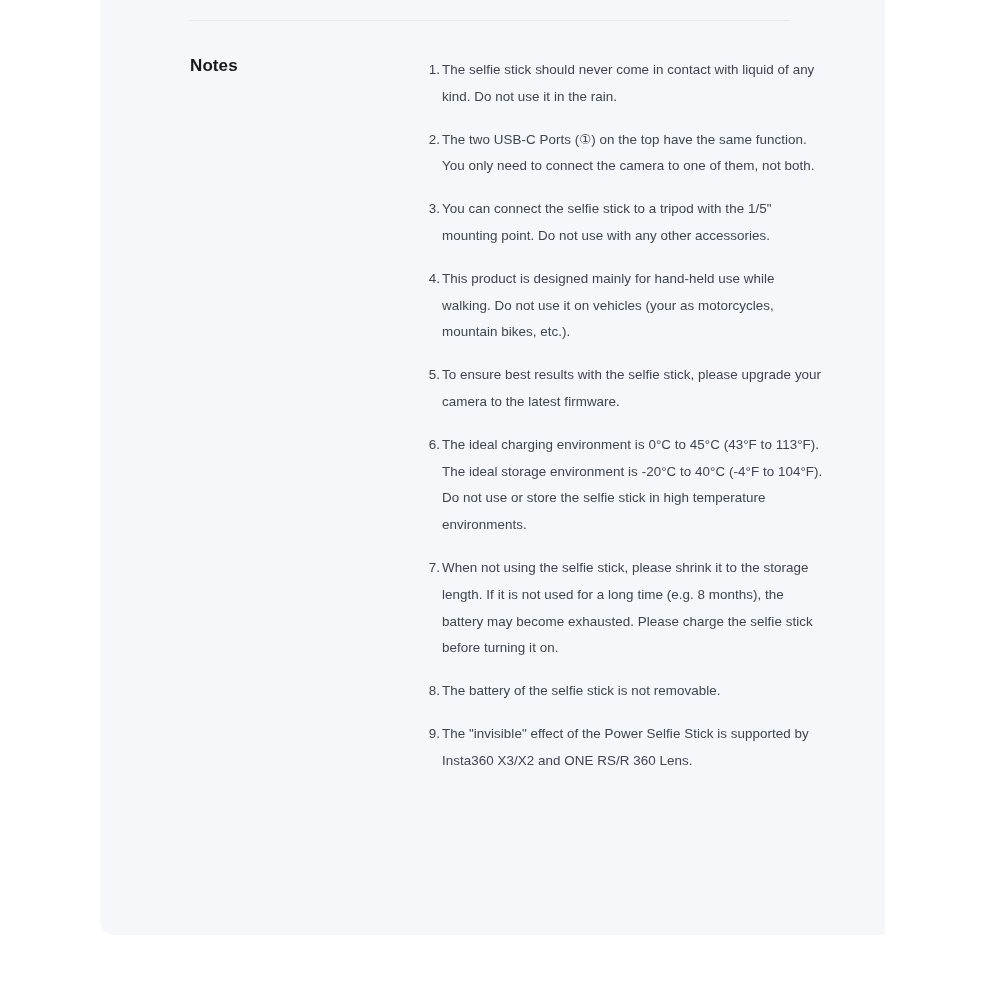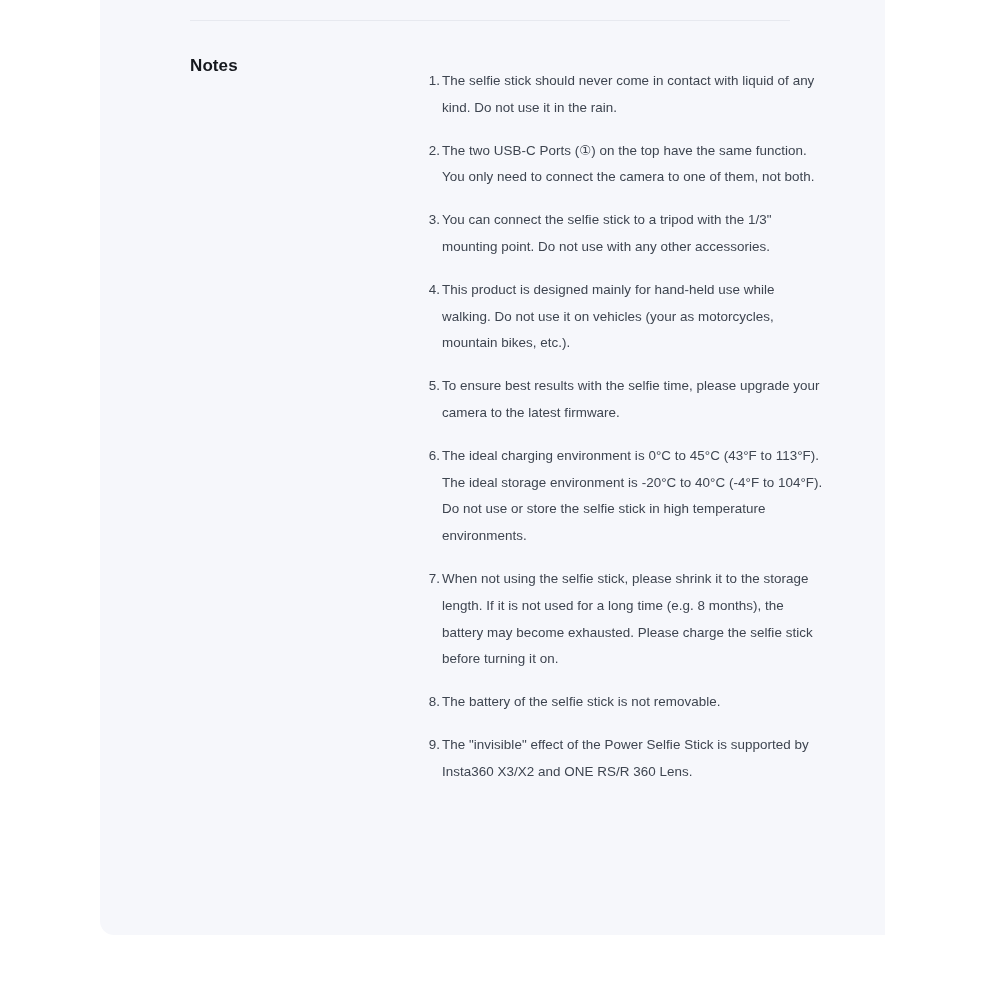--- a/index.html
+++ b/index.html
@@ -87,21 +87,20 @@
     top: 0;
     width: 16px;
     text-align: right;
     font-size: 13.4px;
     line-height: 26.8px;
     color: #3e4550;
   }
 
   .note-text {
     display: block;
-    margin-top: 11px;
   }
 </style>
 </head>
 <body>
 
 <div class="page">
 
   <div class="card"></div>
 
   <div class="divider"></div>
@@ -117,31 +116,31 @@
         <span class="note-text">The selfie stick should never come in contact with liquid of any kind. Do not use it in the rain.</span>
       </li>
 
       <li class="note-item">
         <span class="note-num">2.</span>
         <span class="note-text">The two USB-C Ports (①) on the top have the same function. You only need to connect the camera to one of them, not both.</span>
       </li>
 
       <li class="note-item">
         <span class="note-num">3.</span>
-        <span class="note-text">You can connect the selfie stick to a tripod with the 1/3" mounting point. Do not use with any other accessories.</span>
+        <span class="note-text">You can connect the selfie stick to a tripod with the 1/5" mounting point. Do not use with any other accessories.</span>
       </li>
 
       <li class="note-item">
         <span class="note-num">4.</span>
         <span class="note-text">This product is designed mainly for hand-held use while walking. Do not use it on vehicles (your as motorcycles, mountain bikes, etc.).</span>
       </li>
 
       <li class="note-item">
         <span class="note-num">5.</span>
-        <span class="note-text">To ensure best results with the selfie time, please upgrade your camera to the latest firmware.</span>
+        <span class="note-text">To ensure best results with the selfie stick, please upgrade your camera to the latest firmware.</span>
       </li>
 
       <li class="note-item">
         <span class="note-num">6.</span>
         <span class="note-text">The ideal charging environment is 0°C to 45°C (43°F to 113°F). The ideal storage environment is -20°C to 40°C (-4°F to 104°F). Do not use or store the selfie stick in high temperature environments.</span>
       </li>
 
       <li class="note-item">
         <span class="note-num">7.</span>
         <span class="note-text">When not using the selfie stick, please shrink it to the storage length. If it is not used for a long time (e.g. 8 months), the battery may become exhausted. Please charge the selfie stick before turning it on.</span>

